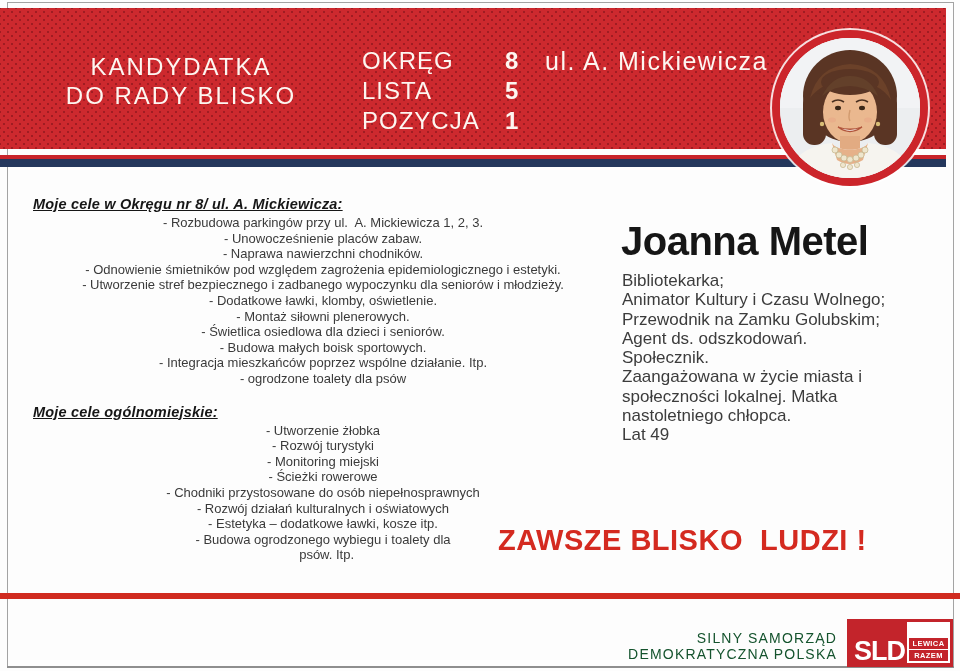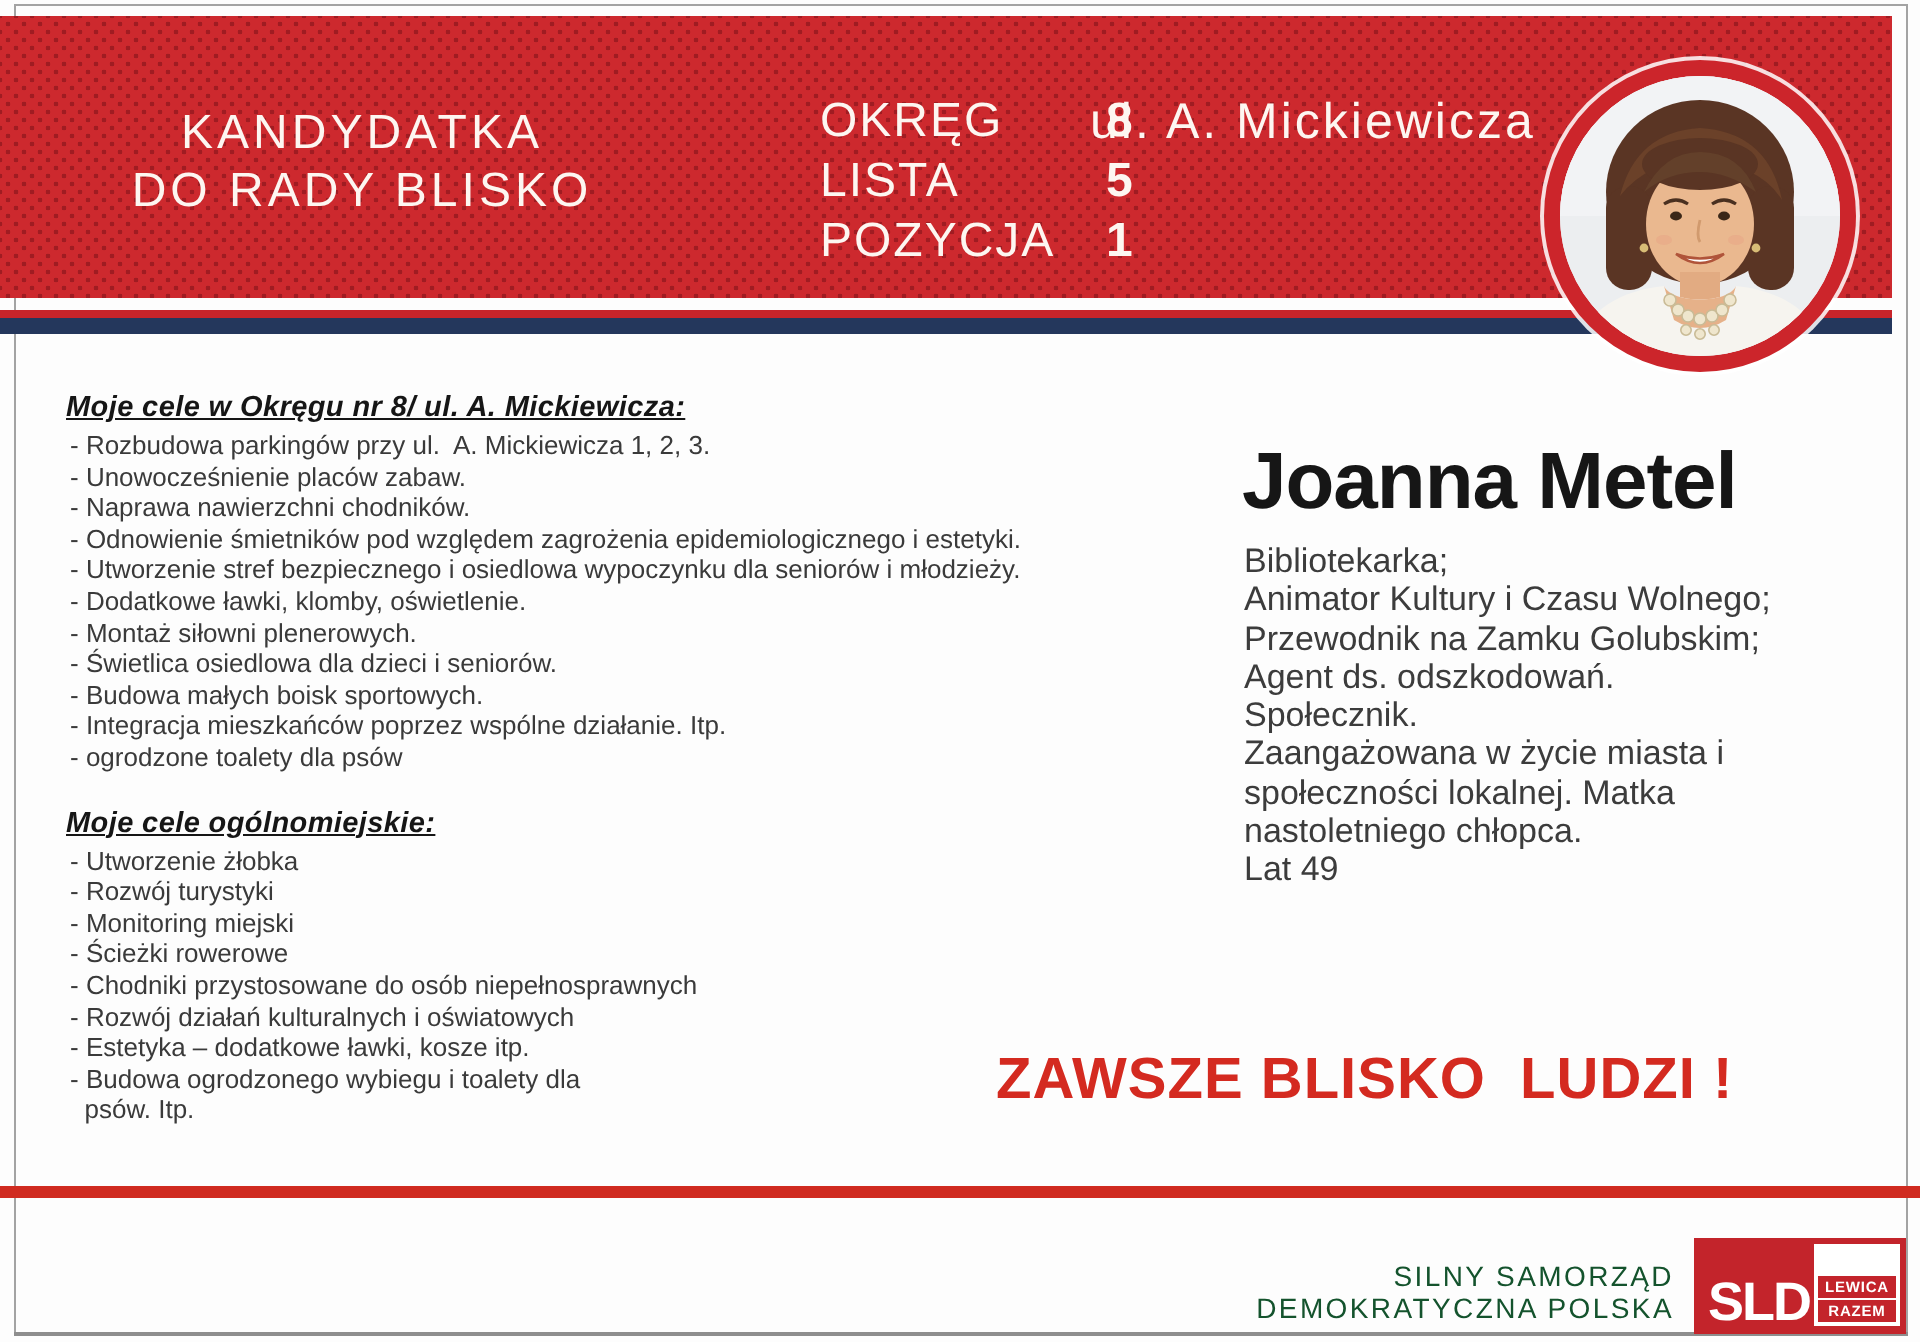--- a/index.html
+++ b/index.html
@@ -11,41 +11,41 @@
 
   
   .banner{position:absolute;left:0;top:8px;width:946px;height:141px;z-index:2;
           background-color:#cd292e;
           background-image:radial-gradient(#a01c22 1.1px,transparent 1.3px),
                            radial-gradient(#a01c22 1.1px,transparent 1.3px);
           background-size:8px 8px;background-position:0 0,4px 4px;}
   .role{position:absolute;left:55px;top:44px;width:252px;text-align:center;color:#fdf6f1;
         font-size:24px;line-height:29px;letter-spacing:2px;}
   .fields{position:absolute;left:362px;top:38px;color:#fdf6f1;}
-  .field-row{display:flex;align-items:center;height:30px;font-size:24px;letter-spacing:1px;margin-left:48px;}
+  .field-row{display:flex;align-items:center;height:30px;font-size:24px;letter-spacing:1px;}
   .f-label{width:143px;}
   .f-value{font-weight:bold;}
   .street{position:absolute;left:545px;top:38px;height:30px;display:flex;align-items:center;
           color:#fdf6f1;font-size:25px;letter-spacing:1.5px;}
 
   
   .line-red{position:absolute;left:0;top:155px;width:946px;height:4px;background:#c8242a;z-index:1;}
   .line-navy{position:absolute;left:0;top:159px;width:946px;height:8px;background:#24375c;z-index:1;}
 
   
   .photo{position:absolute;left:772px;top:30px;width:156px;height:156px;border-radius:50%;
          border:8px solid #cc252b;box-sizing:border-box;background:#eceef0;overflow:hidden;
          box-shadow:0 0 0 2px rgba(255,255,255,.85);z-index:3;}
   .photo svg{display:block;width:100%;height:100%;}
 
   
   .goals{position:absolute;left:33px;top:196px;width:578px;color:#3a3a3a;z-index:4;}
   .goals h3{margin:0;font-size:14.5px;font-weight:bold;color:#161616;
             text-decoration:underline;letter-spacing:.2px;font-style:italic;}
-  .goals ul{list-style:none;margin:3px 0 0 2px;padding:0;}
+  .goals ul{list-style:none;margin:3px 0 0 2px;padding:0;text-align:center;}
   .goals li{font-size:13px;line-height:15.6px;white-space:pre-wrap;}
   .city-section{margin-top:17px;}
 
   
   .name{position:absolute;left:621px;top:219px;font-size:40px;font-weight:bold;color:#161616;
         letter-spacing:-.5px;z-index:4;}
   .bio{position:absolute;left:622px;top:271px;font-size:17px;line-height:19.3px;color:#3c3c3c;z-index:4;}
   .slogan{position:absolute;left:498px;top:524px;font-size:29px;font-weight:bold;color:#d42a20;
           letter-spacing:.5px;white-space:pre;z-index:4;}
 
@@ -142,21 +142,21 @@
       <ul>
 
           <li class="goal">- Rozbudowa parkingów przy ul.  A. Mickiewicza 1, 2, 3.</li>
 
           <li class="goal">- Unowocześnienie placów zabaw.</li>
 
           <li class="goal">- Naprawa nawierzchni chodników.</li>
 
           <li class="goal">- Odnowienie śmietników pod względem zagrożenia epidemiologicznego i estetyki.</li>
 
-          <li class="goal">- Utworzenie stref bezpiecznego i osiedlowa wypoczynku dla seniorów i młodzieży.</li>
+          <li class="goal">- Utworzenie stref bezpiecznego i zadbanego wypoczynku dla seniorów i młodzieży.</li>
 
           <li class="goal">- Dodatkowe ławki, klomby, oświetlenie.</li>
 
           <li class="goal">- Montaż siłowni plenerowych.</li>
 
           <li class="goal">- Świetlica osiedlowa dla dzieci i seniorów.</li>
 
           <li class="goal">- Budowa małych boisk sportowych.</li>
 
           <li class="goal">- Integracja mieszkańców poprzez wspólne działanie. Itp.</li>

